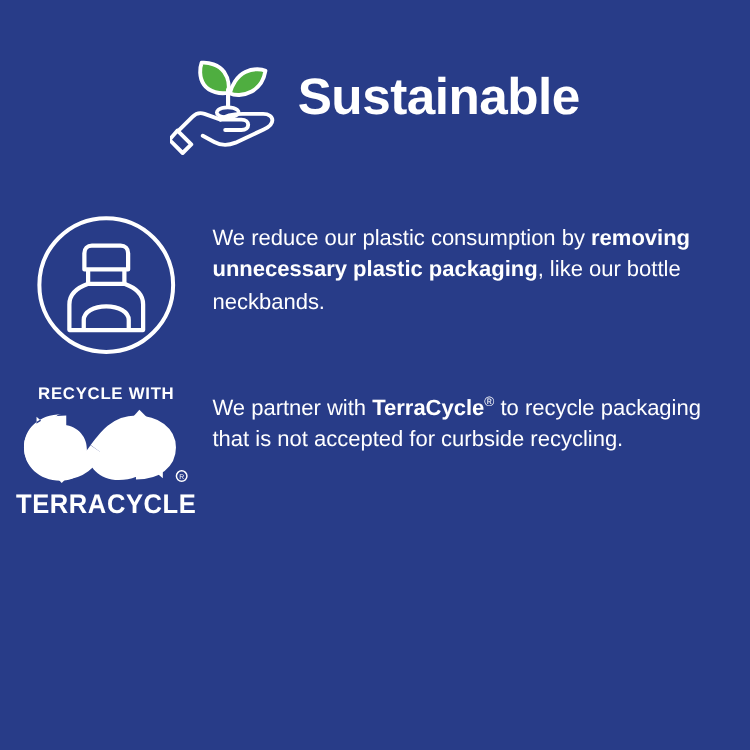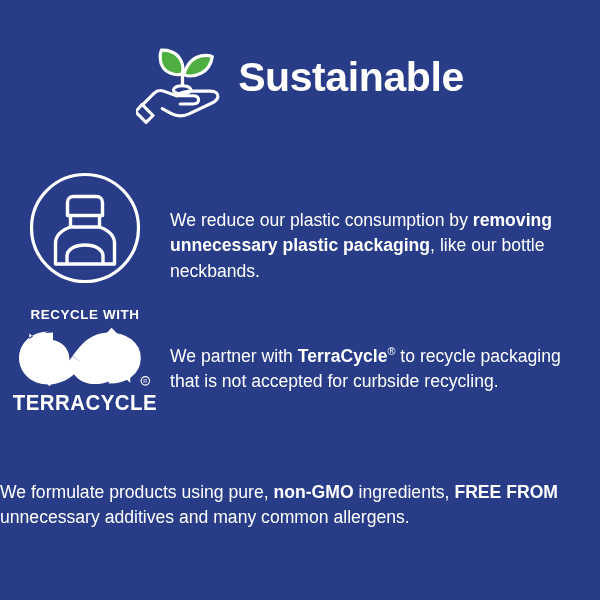--- a/index.html
+++ b/index.html
@@ -66,21 +66,20 @@
     align-items: flex-start;
     justify-content: center;
   }
   .row-text {
     flex: 1 1 auto;
     color: #ffffff;
     font-size: 17.6px;
     line-height: 1.44;
     padding-right: 18px;
     padding-top: 6px;
-    margin-top: 30px;
   }
   .row-3 .row-text { padding-top: 4px; }
   .row-text p {
     margin: 0;
   }
   .row-text b {
     font-weight: bold;
   }
   .row-text sup {
     font-size: 0.62em;
@@ -216,18 +215,13 @@
     </div>
   </div>
   <div class="row-text">
     <p>
       <span>We partner with </span><b>TerraCycle</b><sup>®</sup><span> to recycle packaging that is not accepted for curbside recycling.</span>
     </p>
   </div>
 </div>
 
 <div class="row row-3">
-  <div class="row-text">
-    <p>
-      <span>We formulate products using pure, </span><b>non-GMO</b><span> ingredients, </span><b>FREE FROM</b><span> unnecessary additives and many common allergens.</span>
-    </p>
-  </div>
 </div>
 
 </body></html>

